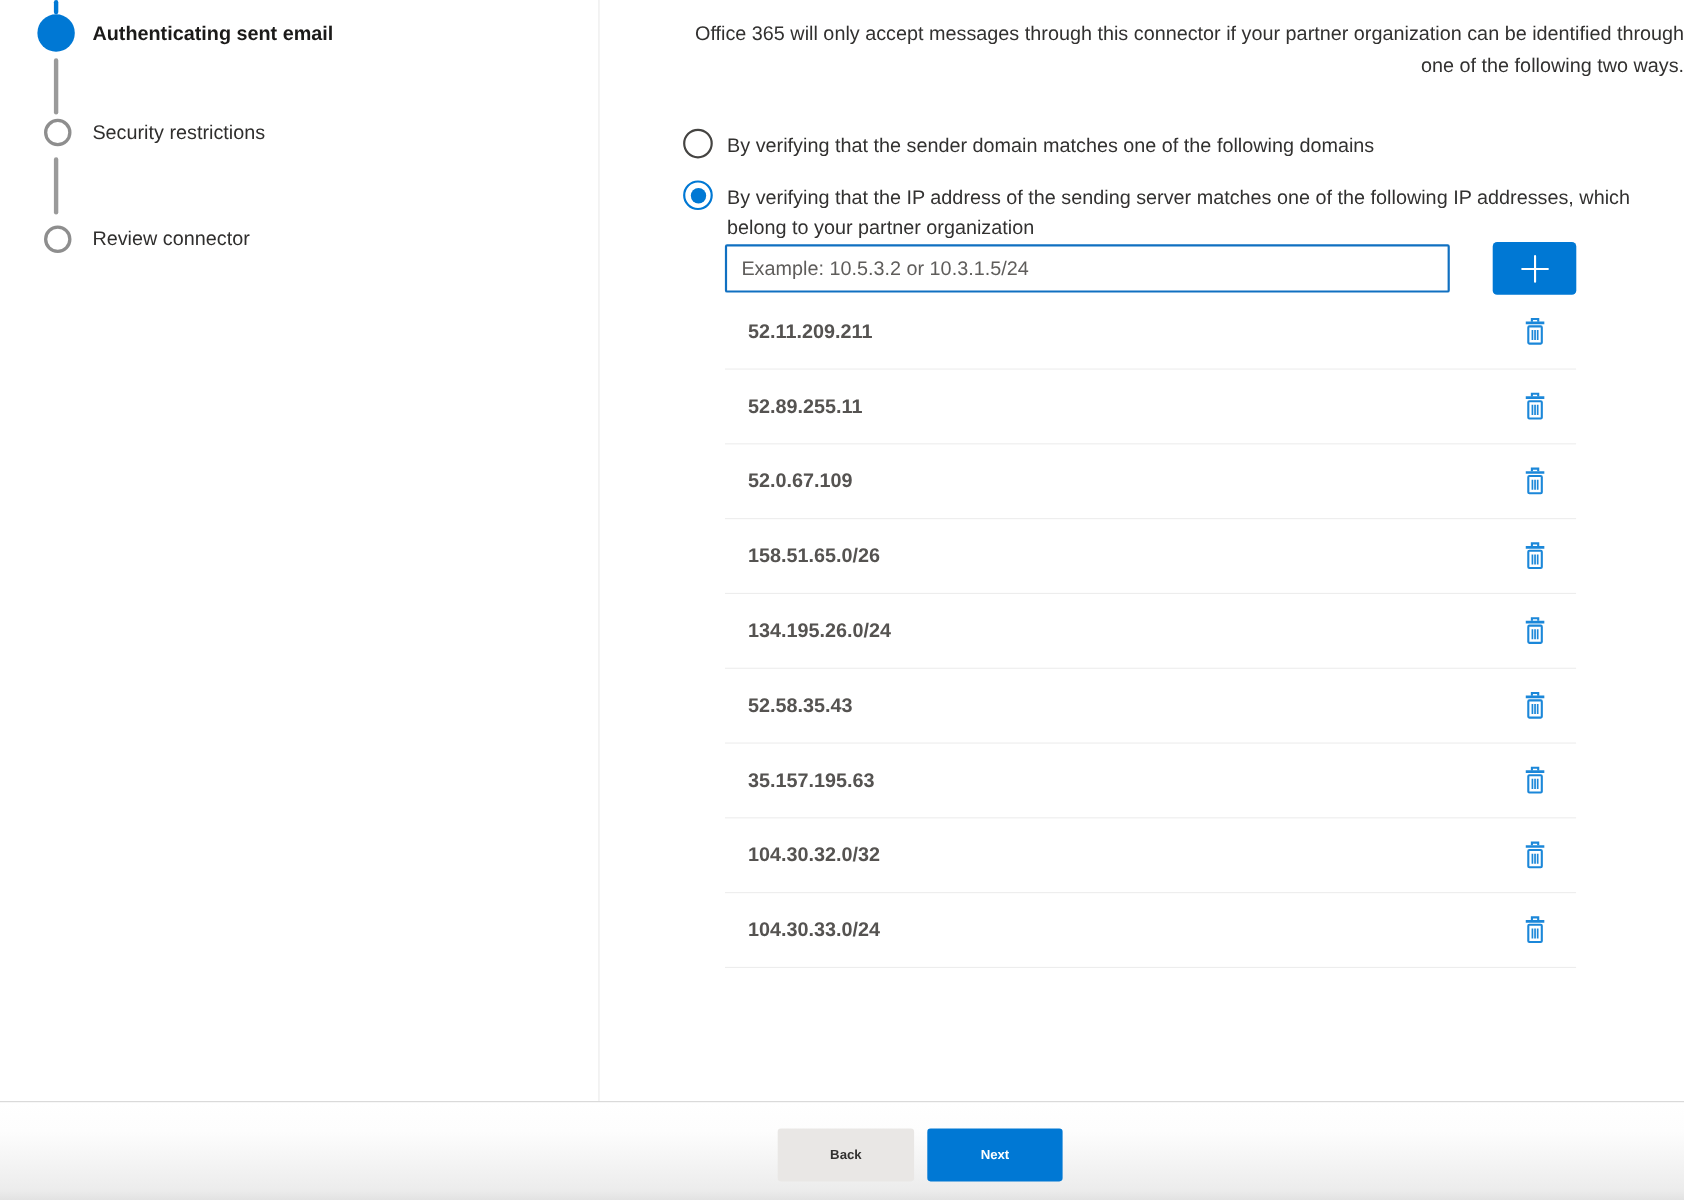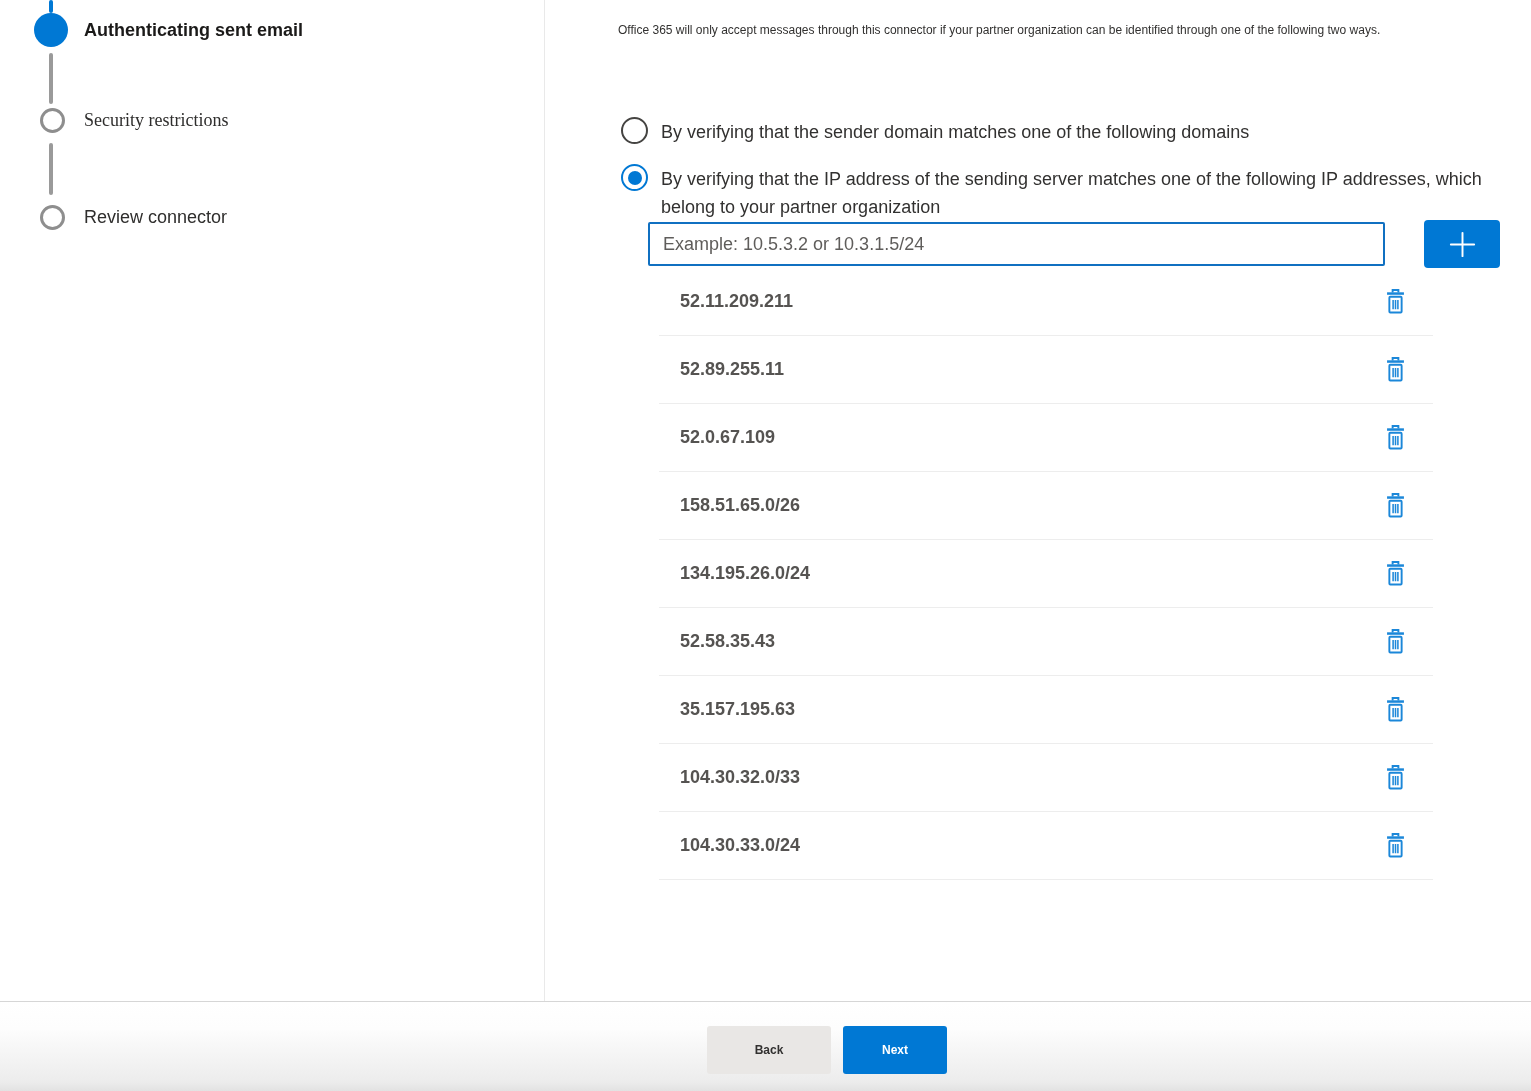--- a/index.html
+++ b/index.html
@@ -16,51 +16,51 @@
   .seg-top { top:0; height:13px; background:var(--accent); }
   .seg-1 { top:53px; height:51px; }
   .seg-2 { top:143px; height:52px; }
   .dot-current { position:absolute; left:34px; top:13px; width:34px; height:34px; border-radius:50%; background:var(--accent); }
   .dot-open { position:absolute; left:40px; width:25px; height:25px; border-radius:50%; border:3px solid #8e8e8e; background:#fff; }
   .dot-2 { top:108px; }
   .dot-3 { top:205px; }
   .step-label { position:absolute; left:84px; font-size:18px; line-height:22px; color:#2f2e2d; white-space:nowrap; cursor:default; }
   .step-label.current { font-weight:bold; color:#1b1a19; }
   .lbl-1 { top:19px; }
-  .lbl-2 { top:109px;font-family:Liberation Serif, serif; }
+  .lbl-2 { top:109px; }
   .lbl-3 { top:206px; }
 
   
   .content { position:absolute; left:546px; top:0; width:985px; height:1001px; background:#fff; overflow:hidden; }
-  .intro { position:absolute; left:72px; top:16px; width:913px; font-size:12px; line-height:29px; color:#323130; }
+  .intro { position:absolute; left:72px; top:16px; width:913px; font-size:18px; line-height:29px; color:#323130;text-align:right; }
 
   .radio-option { position:absolute; left:75px; display:flex; gap:13px; align-items:flex-start; cursor:pointer; }
   .opt-1 { top:117px;justify-content:center; }
   .opt-2 { top:164px; }
   .radio { flex:0 0 auto; width:27px; height:27px; border-radius:50%; border:2px solid #454442; background:#fff; position:relative; margin-top:0; }
   .radio-option.selected .radio { border-color:var(--accent); }
   .radio-option.selected .radio::after { content:""; position:absolute; inset:4.5px; border-radius:50%; background:var(--accent); }
   .radio-label { font-size:18px; line-height:28px; color:#323130; max-width:855px; padding-top:1px; }
 
-  .ip-input-row { position:absolute; left:102px; top:220px; width:852px; height:48px; display:flex; align-items:stretch;gap:37px; }
+  .ip-input-row { position:absolute; left:113px; top:220px; width:774px; height:48px; display:flex; align-items:stretch;gap:37px; }
   .ip-input { flex:1 1 auto; min-width:0; border:2px solid #1070c1; border-radius:2px; padding:0 13px; font-family:"Liberation Sans", sans-serif; font-size:18px; color:#323130; outline:none; margin:2px 0; }
   .ip-input::placeholder { color:#5f5d5b; opacity:1; }
   .add-btn { flex:0 0 76px; margin-left:2px; border:none; border-radius:4px; background:var(--accent); display:flex; align-items:center; justify-content:center; cursor:pointer; padding:0; }
 
   .ip-list { position:absolute; left:113px; top:268px; width:774px; height:733px; overflow:hidden; }
   .ip-row { height:68px; display:flex; align-items:center; justify-content:space-between; padding:0 24px 0 21px; border-bottom:1px solid #ededed; }
   .ip-text { font-size:18px; color:#555351;font-weight:bold; }
   .trash-btn { border:none; background:transparent; padding:2px; cursor:pointer; line-height:0; }
 
   
   .footer { position:absolute; left:0; top:1001px; width:1531px; height:90px; border-top:1px solid #d6d6d6;
             background:linear-gradient(#ffffff 0%, #fdfdfd 30%, #ececec 90%, #e2e2e2 100%); }
   .btn { position:absolute; top:24px; height:48px; border:none; border-radius:3px; font-family:"Liberation Sans", sans-serif; font-size:12px; font-weight:600; cursor:pointer; }
   .back-btn { left:707px; width:124px; background:#e9e7e5; color:#323130; }
-  .next-btn { left:843px; width:104px; background:var(--accent); color:#ffffff; }
+  .next-btn { left:843px; width:123px; background:var(--accent); color:#ffffff; }
 </style>
 </head>
 <body>
 
 <div id="app">
 
   <div class="sidebar">
     <div class="seg seg-top"></div>
     <div class="dot-current"></div>
     <div class="seg seg-1"></div>
@@ -167,21 +167,21 @@
     <button class="trash-btn">
       <svg width="23" height="27" viewBox="0 0 24 28" fill="none" stroke="#1b87d9">
         <path d="M9 4.5 V2 h6 v2.5" stroke-width="2"></path>
         <path d="M3.2 5.7 h17.6" stroke-width="2.6"></path>
         <rect x="5.6" y="9" width="12.8" height="16.4" rx="1" stroke-width="2"></rect>
         <path d="M9.5 12.5 v9.5 M12 12.5 v9.5 M14.5 12.5 v9.5" stroke-width="1.6"></path>
       </svg>
     </button>
   </div>
         <div class="ip-row">
-    <span class="ip-text">104.30.32.0/33</span>
+    <span class="ip-text">104.30.32.0/32</span>
     <button class="trash-btn">
       <svg width="23" height="27" viewBox="0 0 24 28" fill="none" stroke="#1b87d9">
         <path d="M9 4.5 V2 h6 v2.5" stroke-width="2"></path>
         <path d="M3.2 5.7 h17.6" stroke-width="2.6"></path>
         <rect x="5.6" y="9" width="12.8" height="16.4" rx="1" stroke-width="2"></rect>
         <path d="M9.5 12.5 v9.5 M12 12.5 v9.5 M14.5 12.5 v9.5" stroke-width="1.6"></path>
       </svg>
     </button>
   </div>
         <div class="ip-row">

